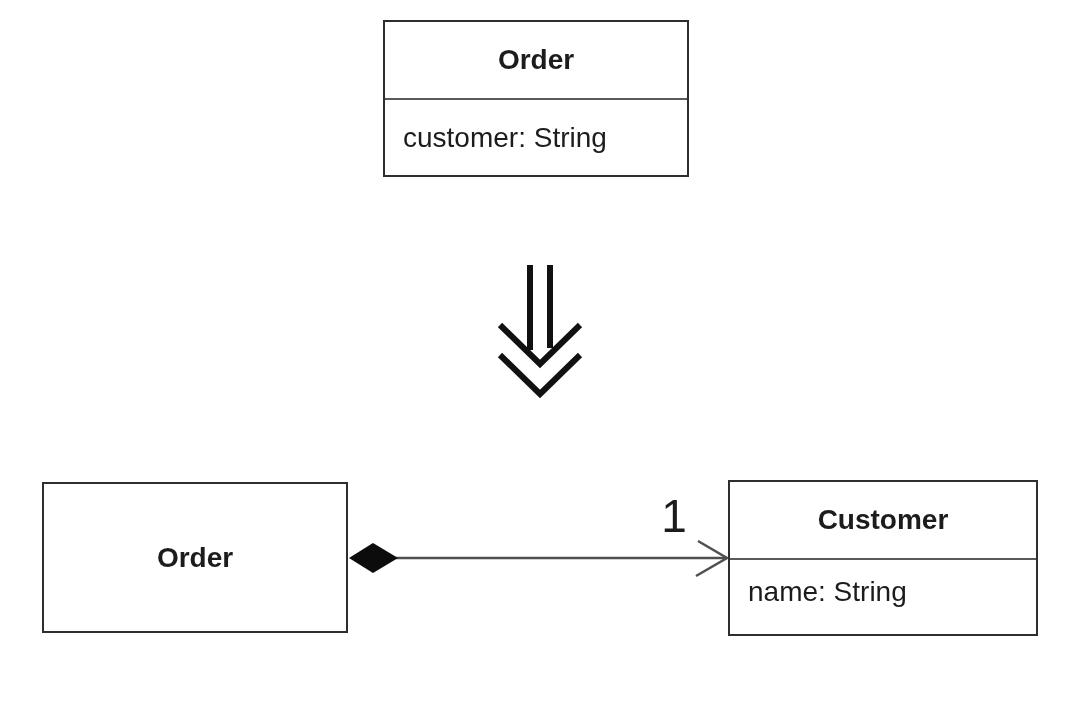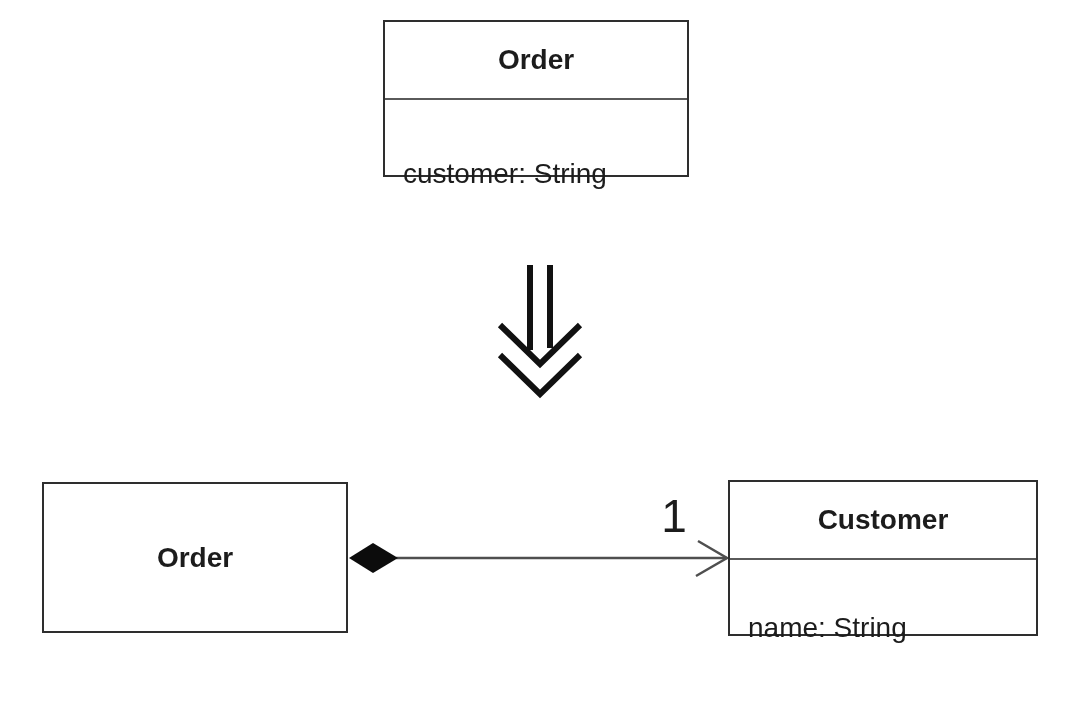--- a/index.html
+++ b/index.html
@@ -28,21 +28,20 @@
     box-sizing:border-box;
   }
   .uml-class .header.with-divider{
     border-bottom:2px solid var(--divider);
   }
   .uml-class .attrs{
     display:flex;align-items:center;
     font-size:28px;
     padding-left:18px;
     box-sizing:border-box;
-    margin-top:36px;
   }
   
   #before-class{left:383px;top:20px;width:306px;height:157px;}
   #before-class .header{height:78px;}
   #before-class .attrs{height:75px;}
   
   #after-order-class{left:42px;top:482px;width:306px;height:151px;}
   #after-order-class .header{height:100%;}
   
   #after-customer-class{left:728px;top:480px;width:310px;height:156px;text-align:center;}

